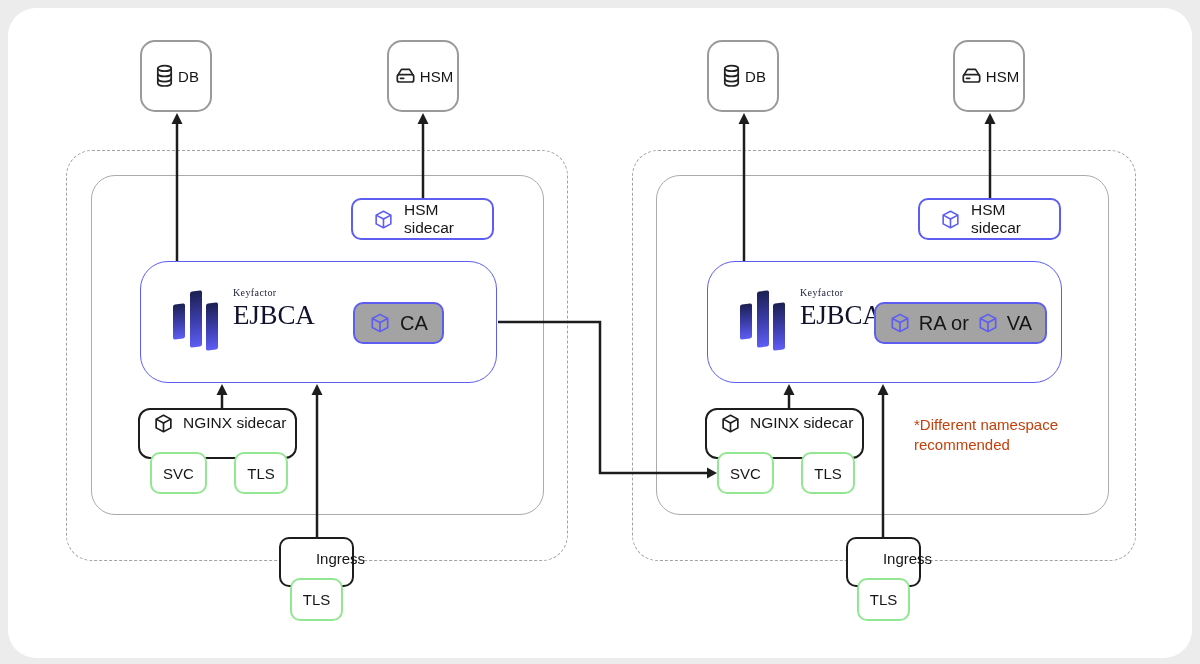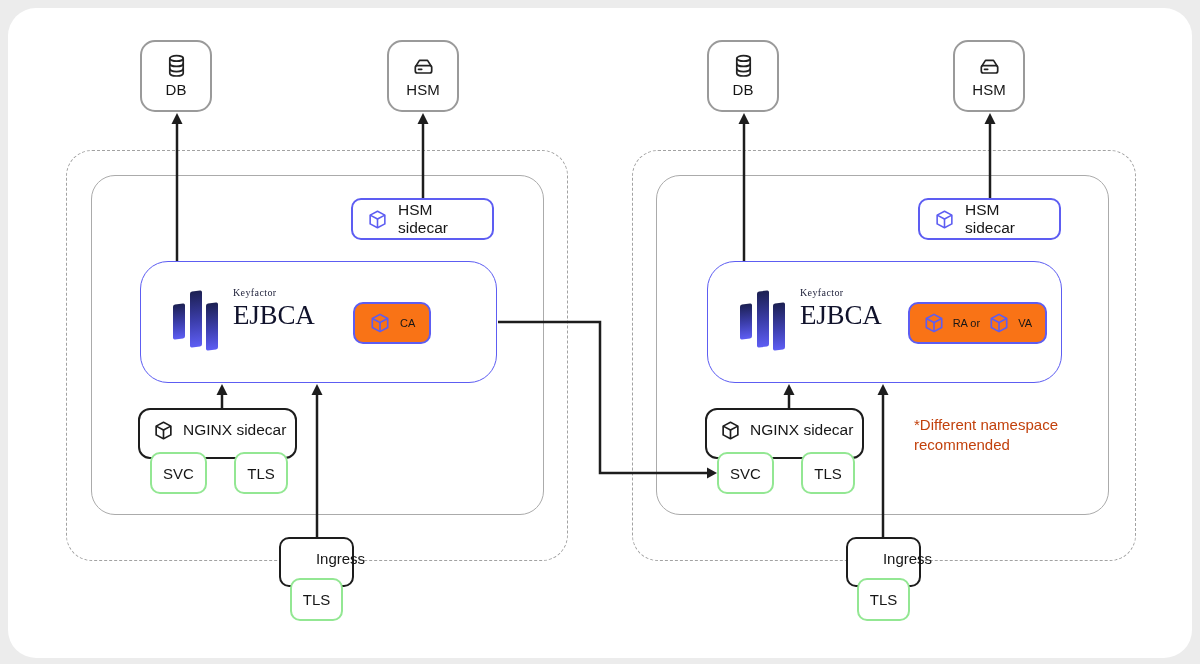--- a/index.html
+++ b/index.html
@@ -21,67 +21,67 @@
   }
   .canvas{position:relative;width:1200px;height:664px;overflow:hidden;}
   .card{
     position:absolute;left:8px;top:8px;right:8px;bottom:6px;
     background:#ffffff;border-radius:28px;
   }
   
   .node{
     position:absolute;width:72px;height:72px;
     border:2.4px solid var(--node-gray);border-radius:15px;background:#fff;
-    display:flex;flex-direction:column;align-items:center;justify-content:center;gap:2px;
+    display:flex;flex-direction:row;align-items:center;justify-content:center;gap:2px;
   }
   .node-label{font-size:15px;line-height:17px;}
   
   .ns-dashed{
     position:absolute;border:1.7px dashed var(--dashed-gray);border-radius:26px;background:transparent;
   }
   
   .ns-inner{
     position:absolute;border:1.5px solid var(--container-gray);border-radius:24px;background:transparent;
   }
   
   .sidecar-purple{
     position:absolute;height:42px;background:#fff;
     border:2.3px solid var(--accent-purple);border-radius:10px;
-    display:flex;align-items:center;gap:10px;padding:0 14px;
+    display:flex;align-items:center;gap:10px;padding:0 20px;
     font-size:15.5px;
   }
   
   .pod{
     position:absolute;width:357px;height:122px;background:#fff;
     border:1.7px solid var(--accent-purple);border-radius:28px;
   }
   .kf-logo{position:absolute;left:32px;top:29px;width:46px;height:60px;}
   .kf-bar{
     position:absolute;width:12px;border-radius:2px;
     background:linear-gradient(180deg,#1c2052 0%,#3d3fae 55%,#5e5ef4 100%);
     transform:skewY(-7deg);
   }
   .kf-bar.b1{left:0;top:13px;height:35px;}
   .kf-bar.b2{left:17px;top:0;height:56px;}
   .kf-bar.b3{left:33px;top:12px;height:47px;}
   .kf-text{position:absolute;left:92px;top:25px;font-family:Liberation Serif, serif;}
   .kf-brand{font-size:10px;letter-spacing:.4px;color:#1c1e38;}
   .kf-product{font-size:27px;font-weight:500;letter-spacing:-.2px;color:#10122b;margin-top:2px;}
   .badge{
-    position:absolute;top:40px;height:42px;background:#f97316;
+    position:absolute;top:40px;height:42px;background:#a3a3a3;
     border:2.3px solid var(--accent-purple);border-radius:10px;
     display:flex;align-items:center;gap:9px;padding:0 14px;
-    font-size:11px;
+    font-size:20px;
   }
   
   .box-black{
     position:absolute;background:#fff;
     border:2.4px solid var(--line-black);border-radius:12px;padding-left:48px;
   }
-  .nginx{display:flex;align-items:flex-start;gap:9px;padding:9px 0 0 13px;font-size:15.5px;}
+  .nginx{display:flex;align-items:flex-start;gap:9px;padding:2px 0 0 13px;font-size:15.5px;}
   .nginx .lbl{line-height:22px;}
   .ingress{display:flex;justify-content:center;padding-top:11px;font-size:15px;border-radius:10px;}
   
   .chip-green{
     position:absolute;background:#fff;
     border:2.4px solid var(--accent-green);border-radius:10px;
     display:flex;align-items:center;justify-content:center;font-size:15px;
   }
   .note{
     position:absolute;font-size:15px;line-height:20px;color:#c2410c;

